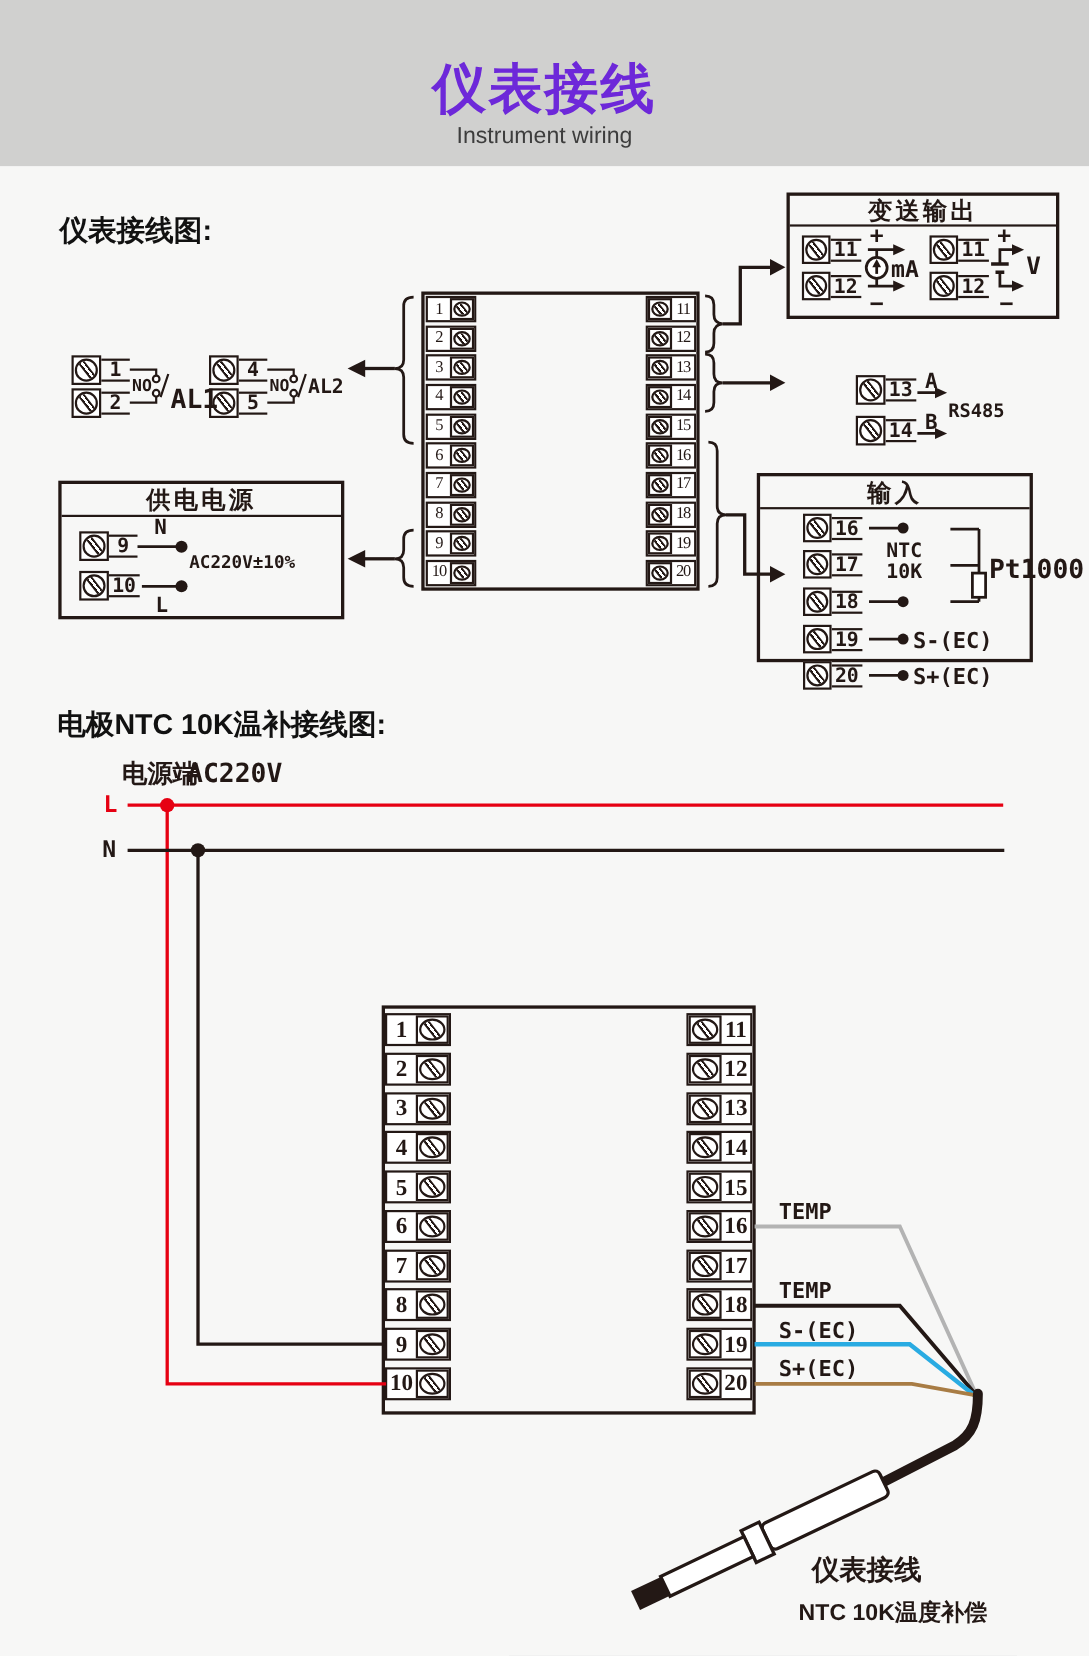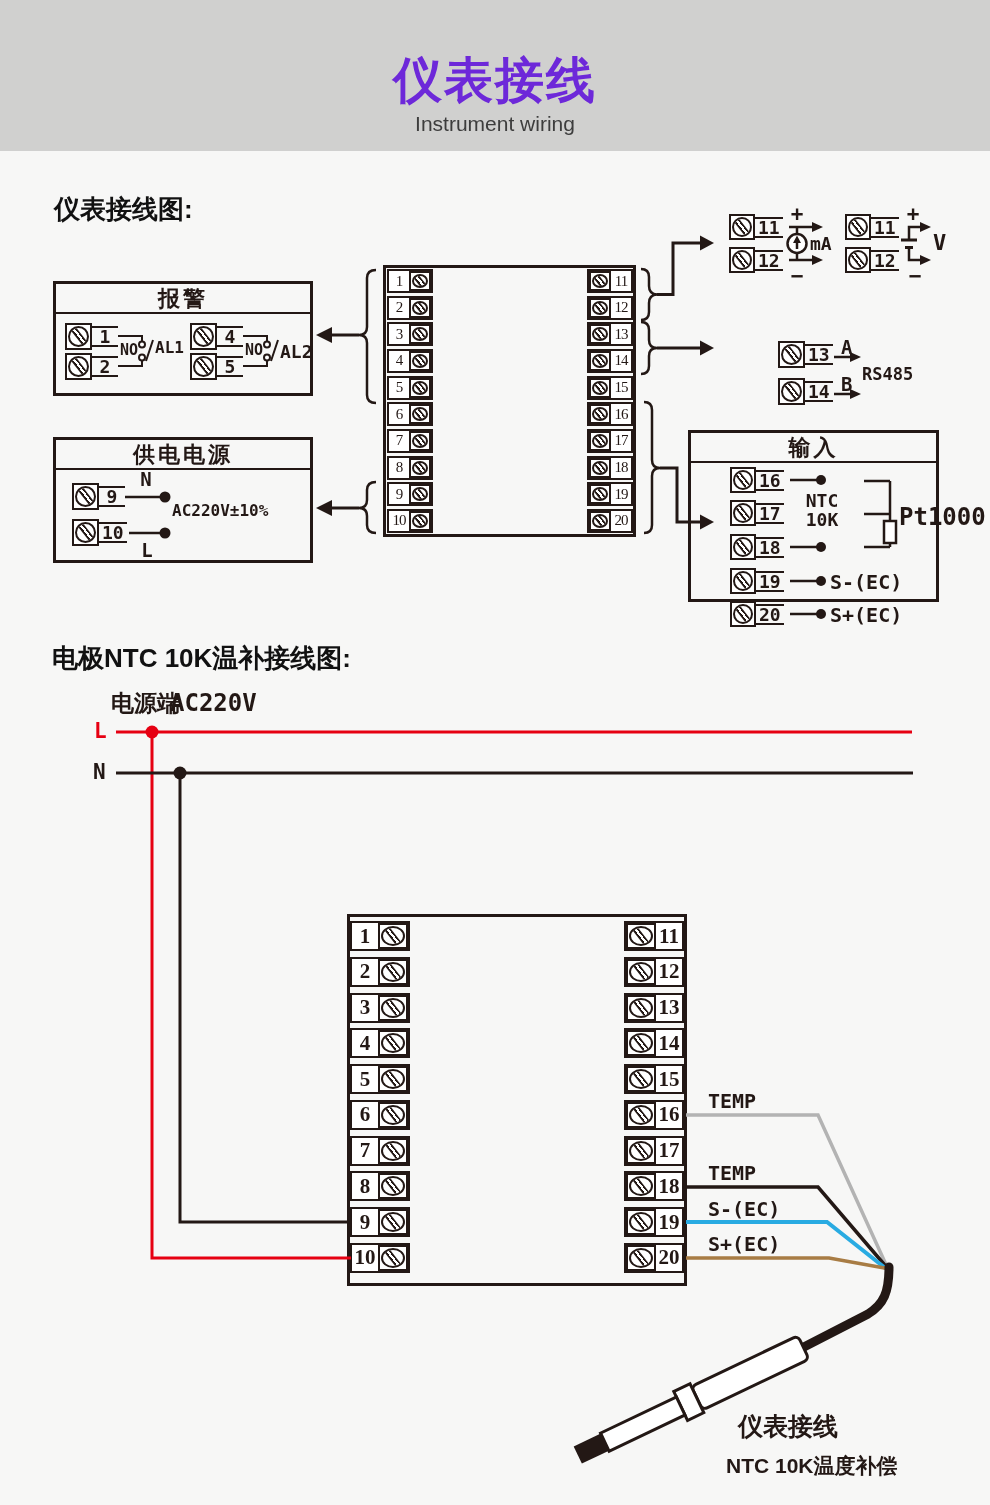--- a/index.html
+++ b/index.html
@@ -48,25 +48,25 @@
 
 <div id="stage">
 
   <div class="band"></div>
   <div class="band-title">仪表接线</div>
   <div class="band-sub">Instrument wiring</div>
 
   <div class="seclabel" style="left:54px;top:192px">仪表接线图:</div>
   <div class="seclabel" style="left:52px;top:641px">电极NTC 10K温补接线图:</div>
 
-  <div class="panel" style="left:53px;top:281px;width:260px;height:115px">
-    <div class="ptitle">报警</div>
-  </div>
   <div class="panel" style="left:53px;top:437px;width:260px;height:126px">
     <div class="ptitle">供电电源</div>
+  </div>
+  <div class="panel" style="left:715px;top:175px;width:248px;height:115px">
+    <div class="ptitle" style="height:28px;line-height:27px">变送输出</div>
   </div>
   <div class="panel" style="left:688px;top:430px;width:251px;height:172px">
     <div class="ptitle">输入</div>
   </div>
   <div class="panel" style="left:383px;top:265px;width:253px;height:272px"></div>
   <div class="panel" style="left:347px;top:914px;width:340px;height:372px"></div>
 
   <div class="bterm" style="left:65px;top:323px">
     <span class="screw">
         <i></i>
@@ -511,31 +511,31 @@
       <g transform="translate(798,1350) rotate(154.5)">
         <rect x="-6" y="-13" width="118" height="26" rx="5" fill="#fff" stroke="#231815" stroke-width="3"></rect>
         <rect x="112" y="-16" width="18" height="32" fill="#fff" stroke="#231815" stroke-width="3"></rect>
         <rect x="130" y="-10" width="84" height="20" fill="#fff" stroke="#231815" stroke-width="3"></rect>
         <rect x="214" y="-9.5" width="30" height="19" fill="#231815"></rect>
       </g>
     </g>
   </svg>
 
   <div class="lbl tech" style="left:117px;top:341px;width:24px;text-align:center;font-size:15px">NO</div>
-  <div class="lbl tech" style="left:155px;top:338px;font-size:16px">AL1</div>
+  <div class="lbl tech" style="left:155px;top:349px;font-size:24px">AL1</div>
   <div class="lbl tech" style="left:242px;top:341px;width:24px;text-align:center;font-size:15px">NO</div>
   <div class="lbl tech" style="left:280px;top:341px;font-size:18px">AL2</div>
 
   <div class="lbl tech" style="left:132px;top:468px;width:28px;text-align:center;font-size:19px">N</div>
   <div class="lbl tech" style="left:133px;top:539px;width:28px;text-align:center;font-size:19px">L</div>
   <div class="lbl tech" style="left:172px;top:501px;font-size:16px">AC220V±10%</div>
 
   <div class="lbl tech" style="left:787px;top:202px;width:20px;text-align:center;font-size:21px">+</div>
   <div class="lbl tech" style="left:787px;top:264px;width:20px;text-align:center;font-size:21px">−</div>
-  <div class="lbl tech" style="left:810px;top:233px;font-size:18px">mA</div>
+  <div class="lbl tech" style="left:810px;top:233px;font-size:21px">mA</div>
   <div class="lbl tech" style="left:903px;top:202px;width:20px;text-align:center;font-size:21px">+</div>
   <div class="lbl tech" style="left:905px;top:264px;width:20px;text-align:center;font-size:21px">−</div>
   <div class="lbl tech" style="left:933px;top:230px;font-size:22px">V</div>
 
   <div class="lbl tech" style="left:841px;top:336px;font-size:19px">A</div>
   <div class="lbl tech" style="left:841px;top:373px;font-size:19px">B</div>
   <div class="lbl tech" style="left:862px;top:364px;font-size:17px">RS485</div>
 
   <div class="lbl tech" style="left:800px;top:491px;width:44px;text-align:center;font-size:18px;line-height:19px">
     <span>NTC</span><br><span>10K</span>

